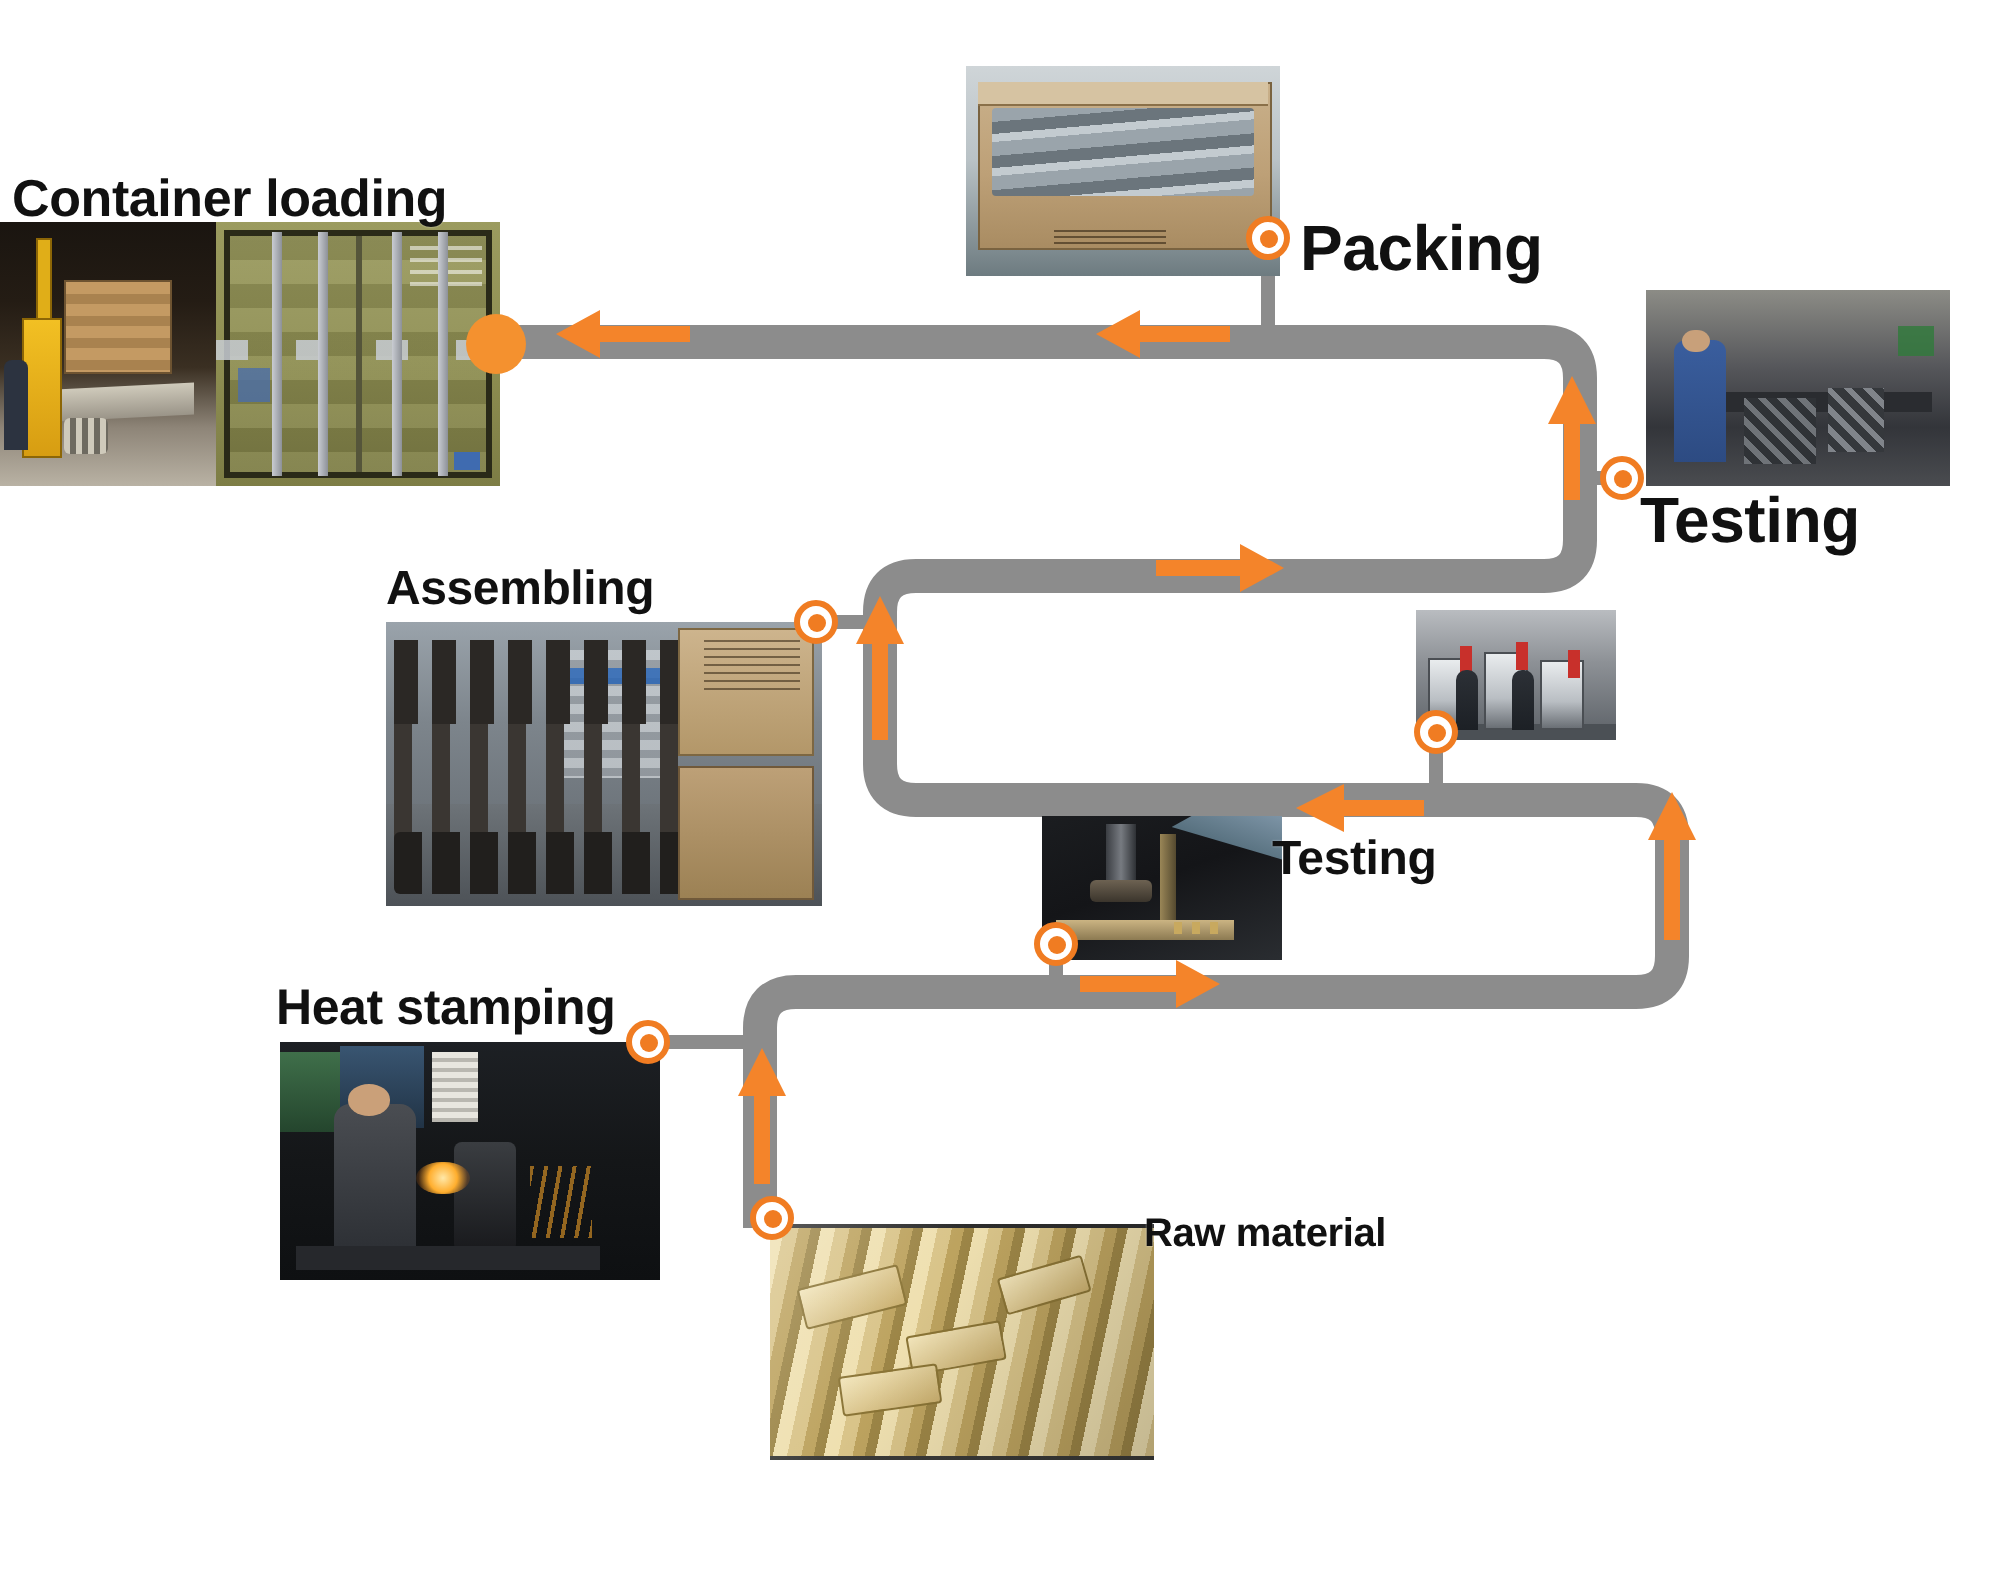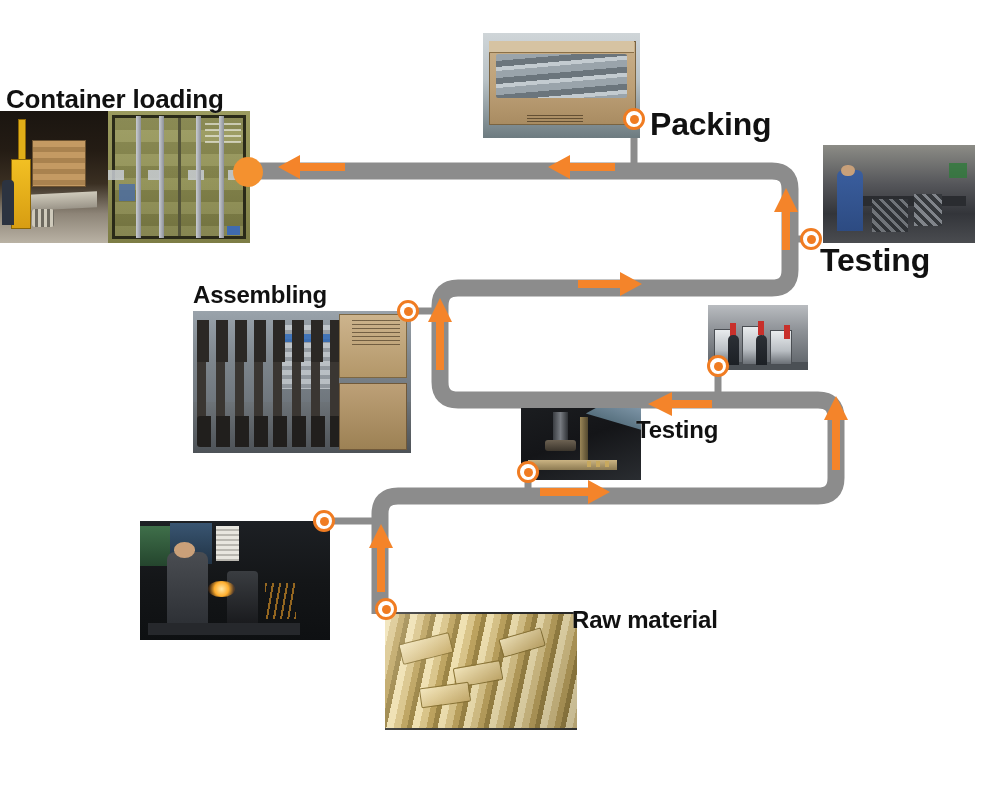--- a/index.html
+++ b/index.html
@@ -361,16 +361,17 @@
 
   <div class="label" style="left:650px;top:106px;font-size:32px;">Packing</div>
 
   <div class="label" style="left:820px;top:242px;font-size:32px;">Testing</div>
 
   <div class="label" style="left:193px;top:281px;font-size:24px;">Assembling</div>
 
 
   <div class="label" style="left:636px;top:416px;font-size:24px;">Testing</div>
 
-
-  <div class="label" style="left:572px;top:606px;font-size:24px;">Raw material</div>
+  <div class="label" style="left:138px;top:490px;font-size:25px;">Heat stamping</div>
+
+  <div class="label" style="left:572px;top:606px;font-size:20px;">Raw material</div>
 
 </div>
 
 </body></html>

